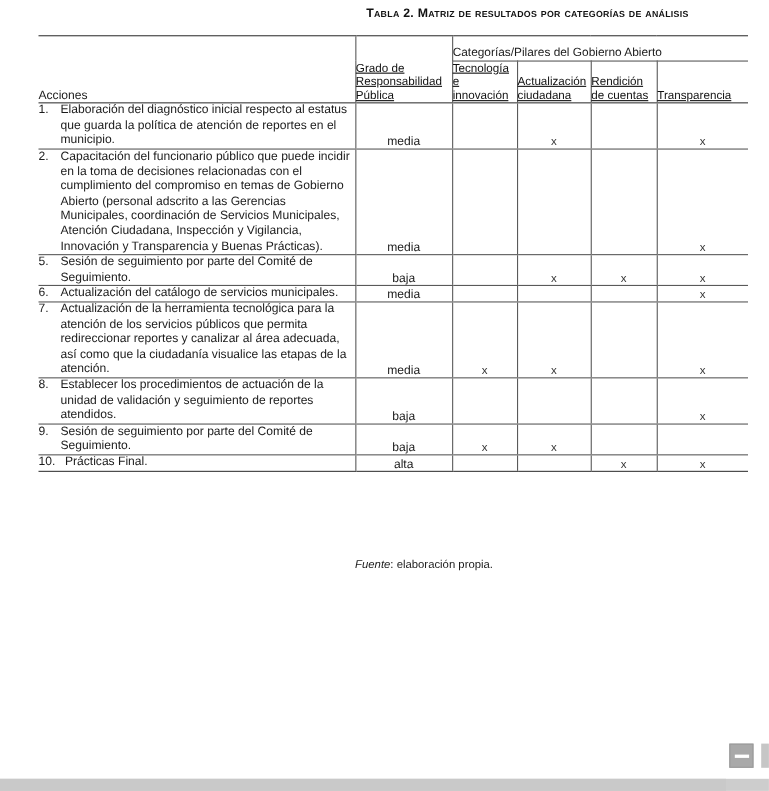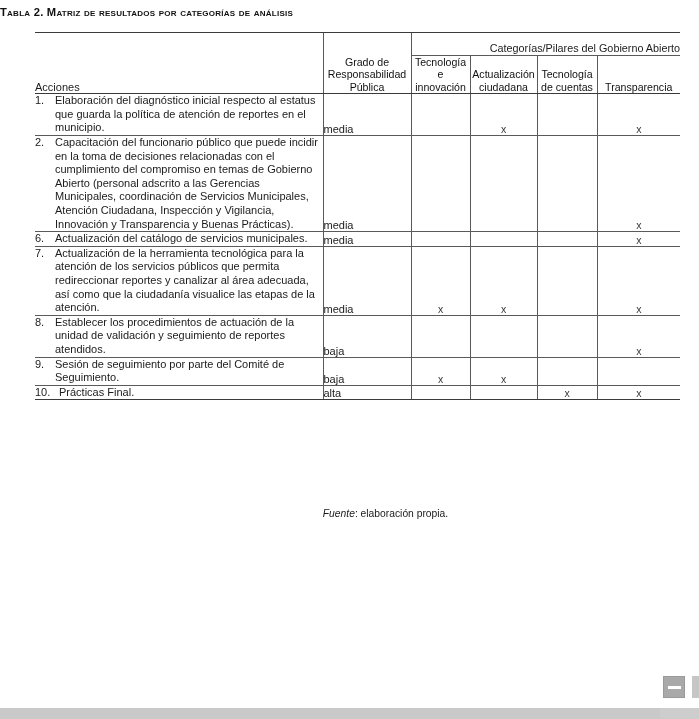--- a/index.html
+++ b/index.html
@@ -25,21 +25,21 @@
     height: 708px;
     background: #ffffff;
   }
 
   
   .table-title {
     position: absolute;
     left: 0;
     top: 6px;
     width: 626px;
-    text-align: left;
+    text-align: right;
     font-size: 11.2px;
     font-weight: bold;
     font-variant: small-caps;
     letter-spacing: 0.25px;
     color: #111111;
     white-space: nowrap;
   }
 
   
   .table-wrap {
@@ -61,29 +61,29 @@
   }
 
   
   .rule-top   { border-top: 1.6px solid #3a3a3a; }
   .rule-bot   { border-bottom: 1.6px solid #3a3a3a; }
   .rule-mid   { border-bottom: 1px solid #5a5a5a; }
   .vline-l    { border-left: 1px solid #5a5a5a; }
 
   
   .hdr {
-    text-align: center;
     font-size: 10.6px;
     line-height: 12.6px;
     color: #111;
     padding: 2px 2px 3px 2px;
     vertical-align: bottom;
+    text-decoration: underline;
   }
   .hdr-group {
-    text-align: right;
+    text-align: left;
     font-size: 10.8px;
     line-height: 13px;
     padding: 4px 2px 4px 2px;
     vertical-align: middle;
   }
   .hdr-acciones {
     font-size: 11px;
     vertical-align: bottom;
     padding-bottom: 3px;
   }
@@ -104,20 +104,21 @@
     vertical-align: top;
     text-align: left;
   }
   .cell-action .num.wide { width: 24px; }
   .cell-action .txt {
     display: inline-block;
     width: calc(100% - 24px);
     vertical-align: top;
   }
   .cell-val {
+    text-align: center;
     font-size: 11px;
     vertical-align: bottom;
     padding-bottom: 4px;
     color: #1b1b1b;
   }
   .cell-mark {
     text-align: center;
     font-size: 10.5px;
     vertical-align: bottom;
     padding-bottom: 4px;
@@ -200,39 +201,47 @@
         <tr>
           <td class="rule-top spacer-cell"></td>
           <td class="rule-top vline-l spacer-cell"></td>
           <td class="rule-top vline-l hdr-group rule-mid" colspan="4">Categorías/Pilares del Gobierno Abierto</td>
         </tr>
         <tr>
           <td class="hdr-acciones rule-bot">Acciones</td>
           <td class="hdr vline-l rule-bot">Grado de Responsabilidad Pública</td>
           <td class="hdr vline-l rule-bot">Tecnología e innovación</td>
           <td class="hdr vline-l rule-bot">Actualización ciudadana</td>
-          <td class="hdr vline-l rule-bot">Tecnología de cuentas</td>
+          <td class="hdr vline-l rule-bot">Rendición de cuentas</td>
           <td class="hdr vline-l rule-bot">Transparencia</td>
         </tr>
       </thead>
       <tbody id="matrix-body">
           <tr>
             <td class="cell-action rule-mid"><span class="num">1.</span><span class="txt">Elaboración del diagnóstico inicial respecto al estatus que guarda la política de atención de reportes en el municipio.</span></td>
             <td class="cell-val vline-l rule-mid">media</td>
             <td class="cell-mark vline-l rule-mid"></td>
             <td class="cell-mark vline-l rule-mid">x</td>
             <td class="cell-mark vline-l rule-mid"></td>
             <td class="cell-mark vline-l rule-mid">x</td>
           </tr>
           <tr>
             <td class="cell-action rule-mid"><span class="num">2.</span><span class="txt">Capacitación del funcionario público que puede incidir en la toma de decisiones relacionadas con el cumplimiento del compromiso en temas de Gobierno Abierto (personal adscrito a las Gerencias Municipales, coordinación de Servicios Municipales, Atención Ciudadana, Inspección y Vigilancia, Innovación y Transparencia y Buenas Prácticas).</span></td>
             <td class="cell-val vline-l rule-mid">media</td>
             <td class="cell-mark vline-l rule-mid"></td>
             <td class="cell-mark vline-l rule-mid"></td>
             <td class="cell-mark vline-l rule-mid"></td>
+            <td class="cell-mark vline-l rule-mid">x</td>
+          </tr>
+          <tr>
+            <td class="cell-action rule-mid"><span class="num">5.</span><span class="txt">Sesión de seguimiento por parte del Comité de Seguimiento.</span></td>
+            <td class="cell-val vline-l rule-mid">baja</td>
+            <td class="cell-mark vline-l rule-mid"></td>
+            <td class="cell-mark vline-l rule-mid">x</td>
+            <td class="cell-mark vline-l rule-mid">x</td>
             <td class="cell-mark vline-l rule-mid">x</td>
           </tr>
           <tr>
             <td class="cell-action rule-mid"><span class="num">6.</span><span class="txt">Actualización del catálogo de servicios municipales.</span></td>
             <td class="cell-val vline-l rule-mid">media</td>
             <td class="cell-mark vline-l rule-mid"></td>
             <td class="cell-mark vline-l rule-mid"></td>
             <td class="cell-mark vline-l rule-mid"></td>
             <td class="cell-mark vline-l rule-mid">x</td>
           </tr>

